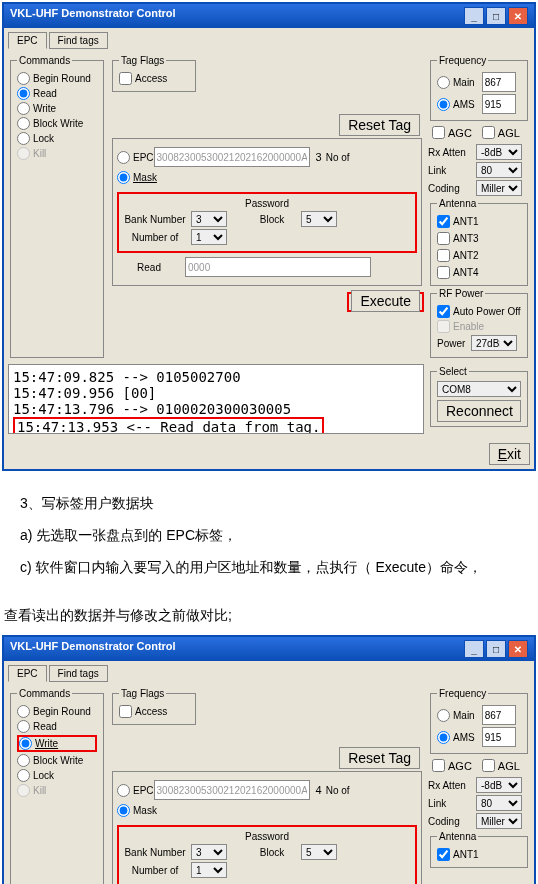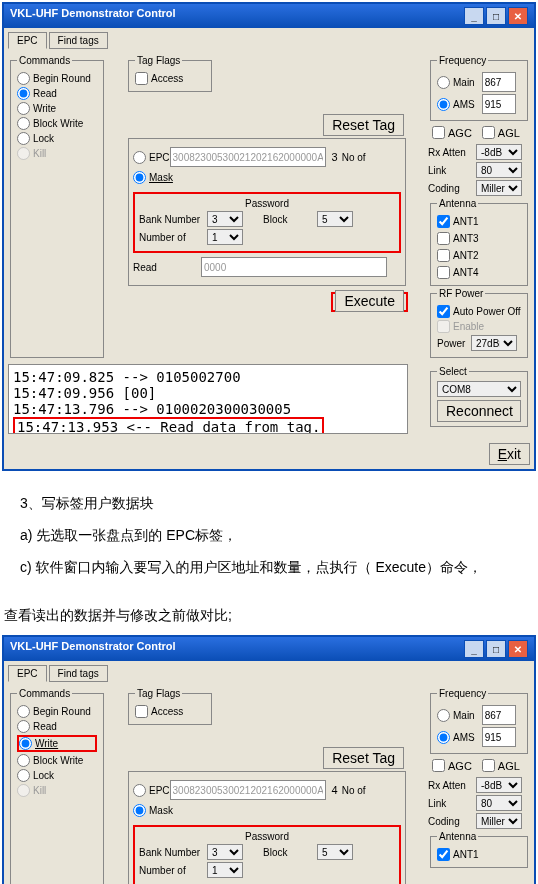--- a/index.html
+++ b/index.html
@@ -5,34 +5,34 @@
 body { margin:0; font-family:Arial,sans-serif; font-size:11px; background:#fff; width:538px; }
 .win { border:2px solid #0a4db5; margin:2px; }
 .tbar { background:linear-gradient(#2a6fe0,#0a4db5); color:#fff; padding:3px 6px; display:flex; justify-content:space-between; font-weight:bold; font-size:11px; }
 .tctrl { display:flex; gap:2px; }
 .tbtn { width:18px; height:16px; background:#c8d8f0; border:1px solid #0a4db5; display:flex; align-items:center; justify-content:center; font-size:10px; color:#000; }
 .tbtn.close { background:#e86042; color:#fff; }
 .body { background:#e8e4d8; padding:4px; }
 .tabs { display:flex; gap:2px; margin-bottom:4px; }
 .tab { padding:2px 8px; border:1px solid #888; background:#e8e4d8; font-size:10px; }
 .tab.active { border-bottom:1px solid #e8e4d8; }
-.row { display:flex; gap:20px; }
+.row { display:flex; gap:4px; }
 fieldset { border:1px solid #888; padding:4px 6px; margin:2px; font-size:10px; }
 legend { font-size:10px; padding:0 2px; }
 .radio,.chk { display:flex; align-items:center; gap:3px; margin:2px 0; font-size:10px; }
 .radio input,.chk input { margin:0; }
 .sel,.inp { font-size:10px; border:1px solid #888; height:16px; }
 .btn { font-size:14px; padding:2px 8px; border:1px solid #888; background:#e8e4d8; }
 .mid { flex:1; }
 .fr { border:1px solid #888; padding:6px 4px; margin:2px; }
 .log { background:#fff; border:1px solid #888; padding:4px; font-family:monospace; font-size:14px; height:60px; overflow:hidden; }
 .hl { border:2px solid #e00; display:inline-block; padding:0 2px; }
 .redbox { border:2px solid #e00; }
 .text { font-size:14px; padding:8px 20px; font-family:"Microsoft YaHei",Arial; }
-.lbl { display:inline-block; text-align:left; margin-right:4px; font-size:10px; }
+.lbl { display:inline-block; text-align:center; margin-right:4px; font-size:10px; }
 .grp { display:flex; align-items:center; margin:2px 0; }
 .rcol { width:102px; }
 </style>
 </head>
 <body>
 
 <div class="win">
   <div class="tbar">
     <span>VKL-UHF Demonstrator Control</span>
     <div class="tctrl">

